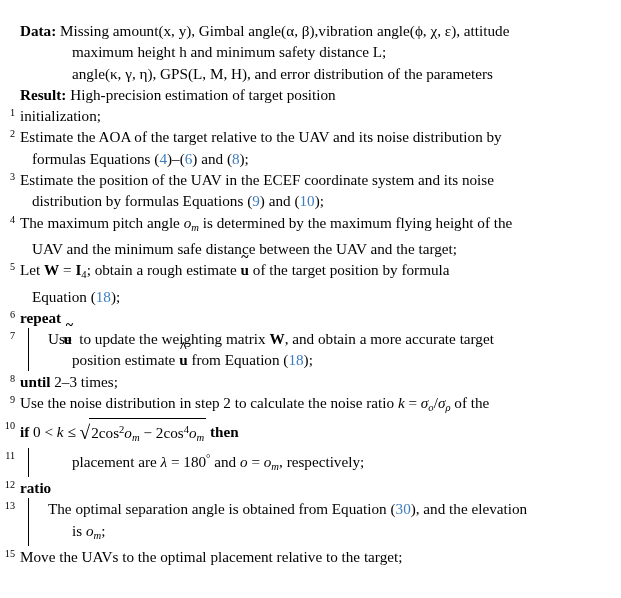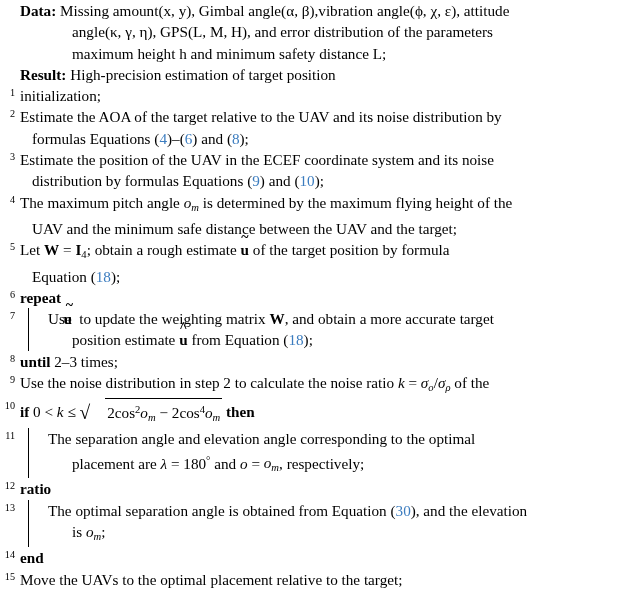--- a/index.html
+++ b/index.html
@@ -20,20 +20,21 @@
     width: 621px;
     padding: 0;
     font-size: 15.2px;
     line-height: 21.3px;
   }
 
   
   .hdr {
     padding-left: 20px;
     padding-right: 4px;
+    margin-top: 20px;
   }
   .hdr-block {
     padding-left: 52px;
     text-indent: -52px;
   }
   .kw-hdr {
     font-weight: bold;
   }
 
   
@@ -113,21 +114,21 @@
     display: inline-block;
     font-size: 1.28em;
     vertical-align: -0.07em;
     line-height: 1;
     margin-right: -1px;
   }
   .sqrt > .radicand {
     display: inline-block;
     border-top: 1px solid #000;
     padding: 0 2px 0 2px;
-    margin-left: 16px;
+    margin-left: 0px;
   }
 
   
   .tilde-u, .hat-u {
     position: relative;
     display: inline-block;
     font-weight: bold;
   }
   .tilde-u > .acc, .hat-u > .acc {
     position: absolute;
@@ -144,24 +145,24 @@
 <body>
 
 <div id="algorithm">
 
   <div class="hdr">
     <div class="hdr-block">
       <span class="kw-hdr">Data:</span>
       <span>Missing amount(x, y), Gimbal angle(α, β),vibration angle(ϕ, χ, ε), attitude</span>
     </div>
     <div style="padding-left:52px;">
+      <span>maximum height h and minimum safety distance L;</span>
+    </div>
+    <div style="padding-left:52px;">
       <span>angle(κ, γ, η), GPS(L, M, H), and error distribution of the parameters</span>
-    </div>
-    <div style="padding-left:52px;">
-      <span>maximum height h and minimum safety distance L;</span>
     </div>
     <div>
       <span class="kw-hdr">Result:</span>
       <span>High-precision estimation of target position</span>
     </div>
   </div>
 
   <div class="line">
     <span class="num">1</span>
     <span class="body">initialization;</span>
@@ -227,42 +228,37 @@
 
   <div class="line">
     <span class="num">10</span>
     <div class="body"><span class="kw">if</span><span> 0 &lt; </span><span class="mi">k</span><span> ≤ </span><span class="sqrt"><span class="radical">√</span><span class="radicand"><span>2cos</span><span class="sup">2</span><span class="mi">o</span><span class="sub">m</span><span> − </span><span>2cos</span><span class="sup">4</span><span class="mi">o</span><span class="sub">m</span></span></span>&nbsp;<span class="kw">then</span></div>
   </div>
 
   <div class="line ind1">
     <span class="num">11</span>
     <span class="rule"></span>
     <div class="body">
-      <span>The separation angle and elevation angle corresponding to the optimal</span>
       <div class="cont"><span>placement are </span><span class="mi">λ</span><span> = 180</span><span class="deg">°</span><span> and </span><span class="mi">o</span><span> = </span><span class="nowrapx"><span class="mi">o</span><span class="sub">m</span></span><span>, respectively;</span></div>
     </div>
   </div>
 
   <div class="line">
     <span class="num">12</span>
     <span class="body kw">ratio</span>
   </div>
 
   <div class="line ind1">
     <span class="num">13</span>
     <span class="rule"></span>
     <div class="body">
       <span>The optimal separation angle is obtained from Equation (</span><span class="eqref">30</span><span>), and the elevation</span>
       <div class="cont"><span>is </span><span class="nowrapx"><span class="mi">o</span><span class="sub">m</span></span><span>;</span></div>
     </div>
   </div>
 
-  <div class="line">
-    <span class="num">14</span>
-    <span class="body kw">end</span>
-  </div>
 
   <div class="line">
     <span class="num">15</span>
     <span class="body">Move the UAVs to the optimal placement relative to the target;</span>
   </div>
 
 </div>
 
 </body></html>

